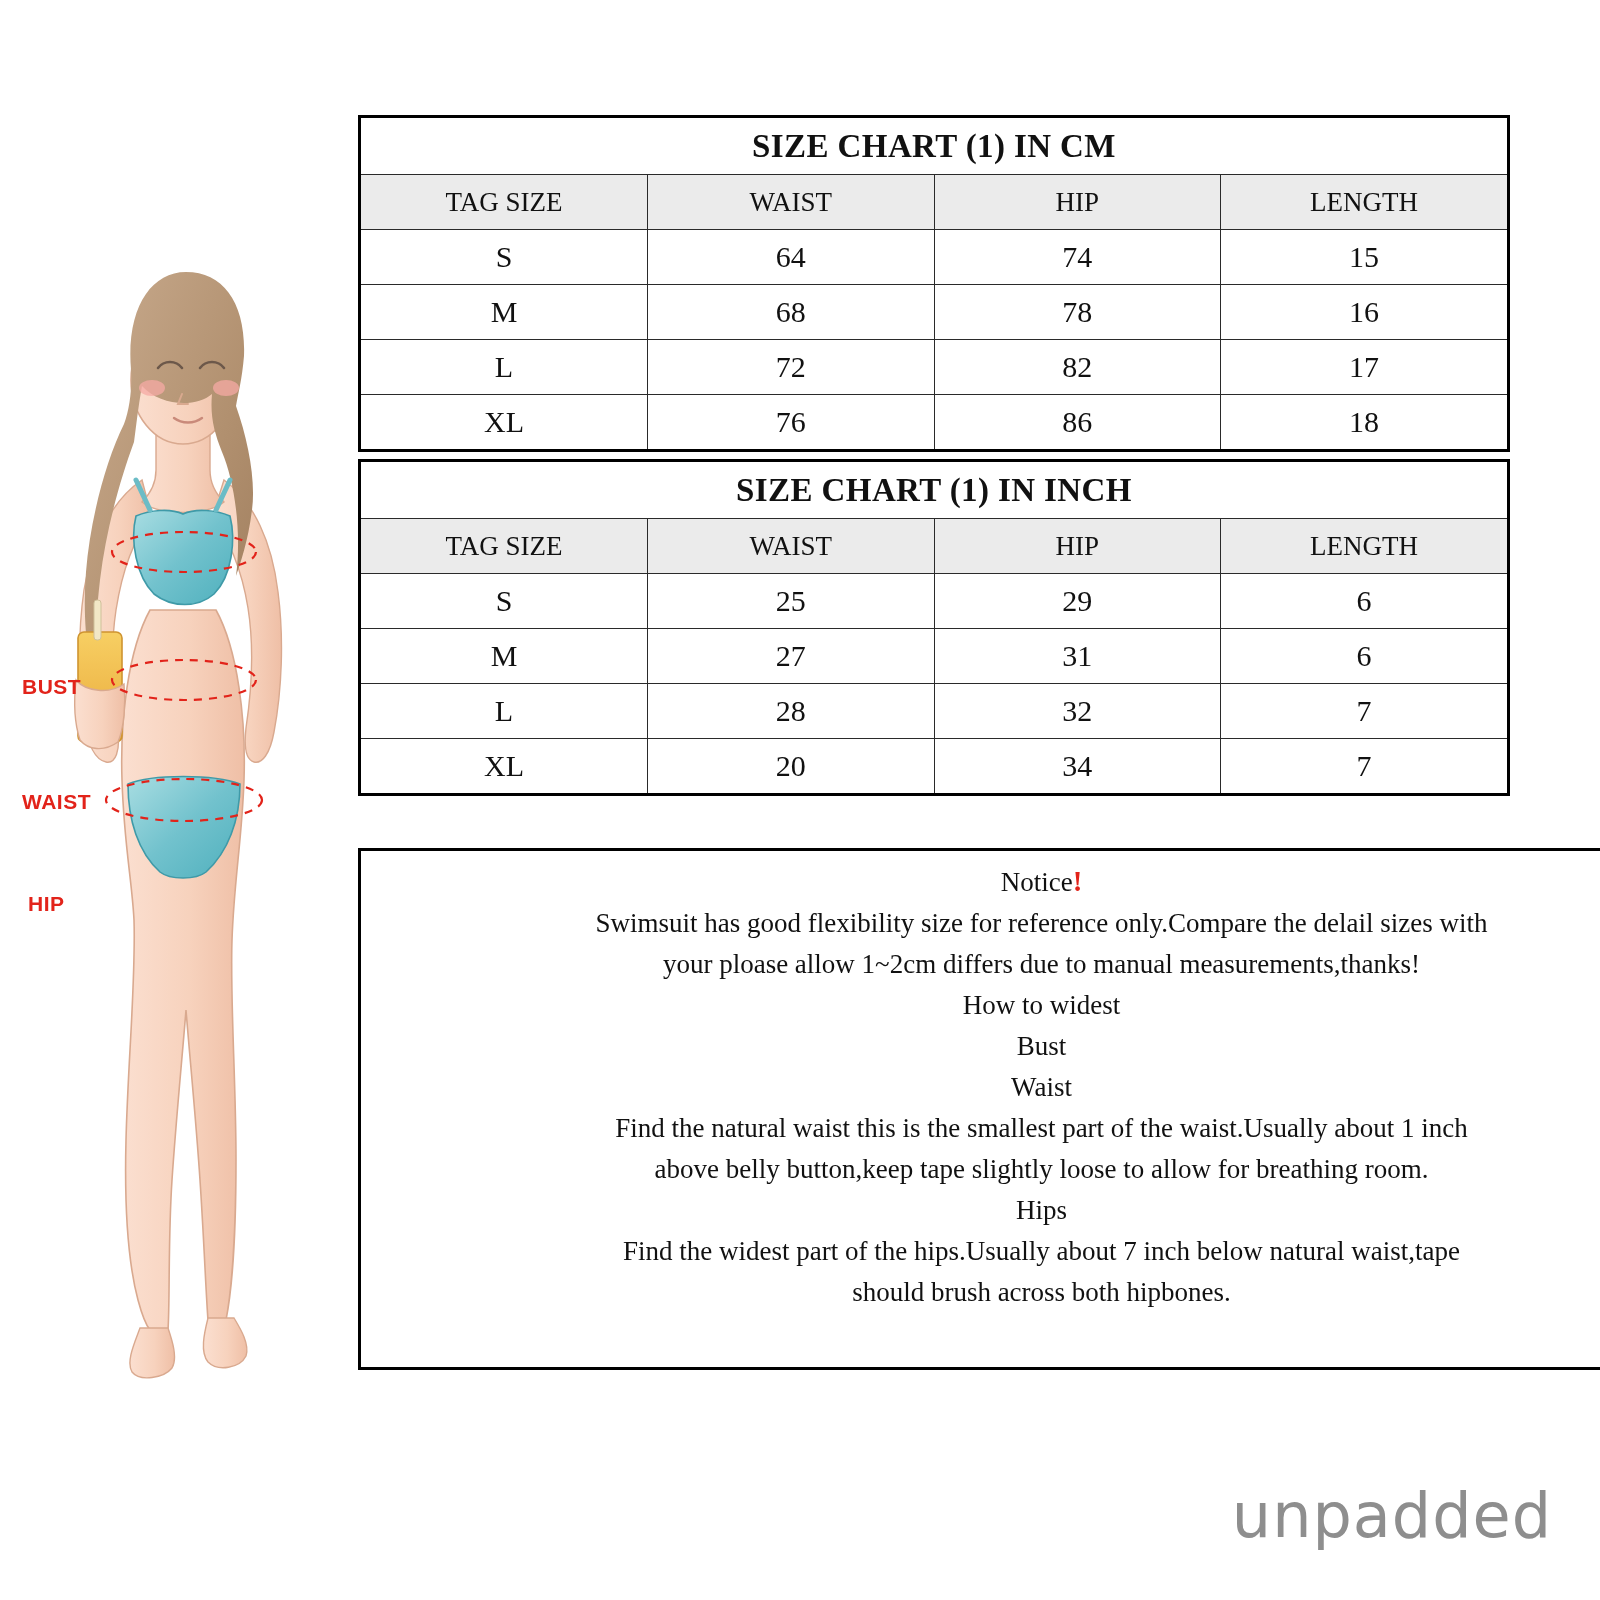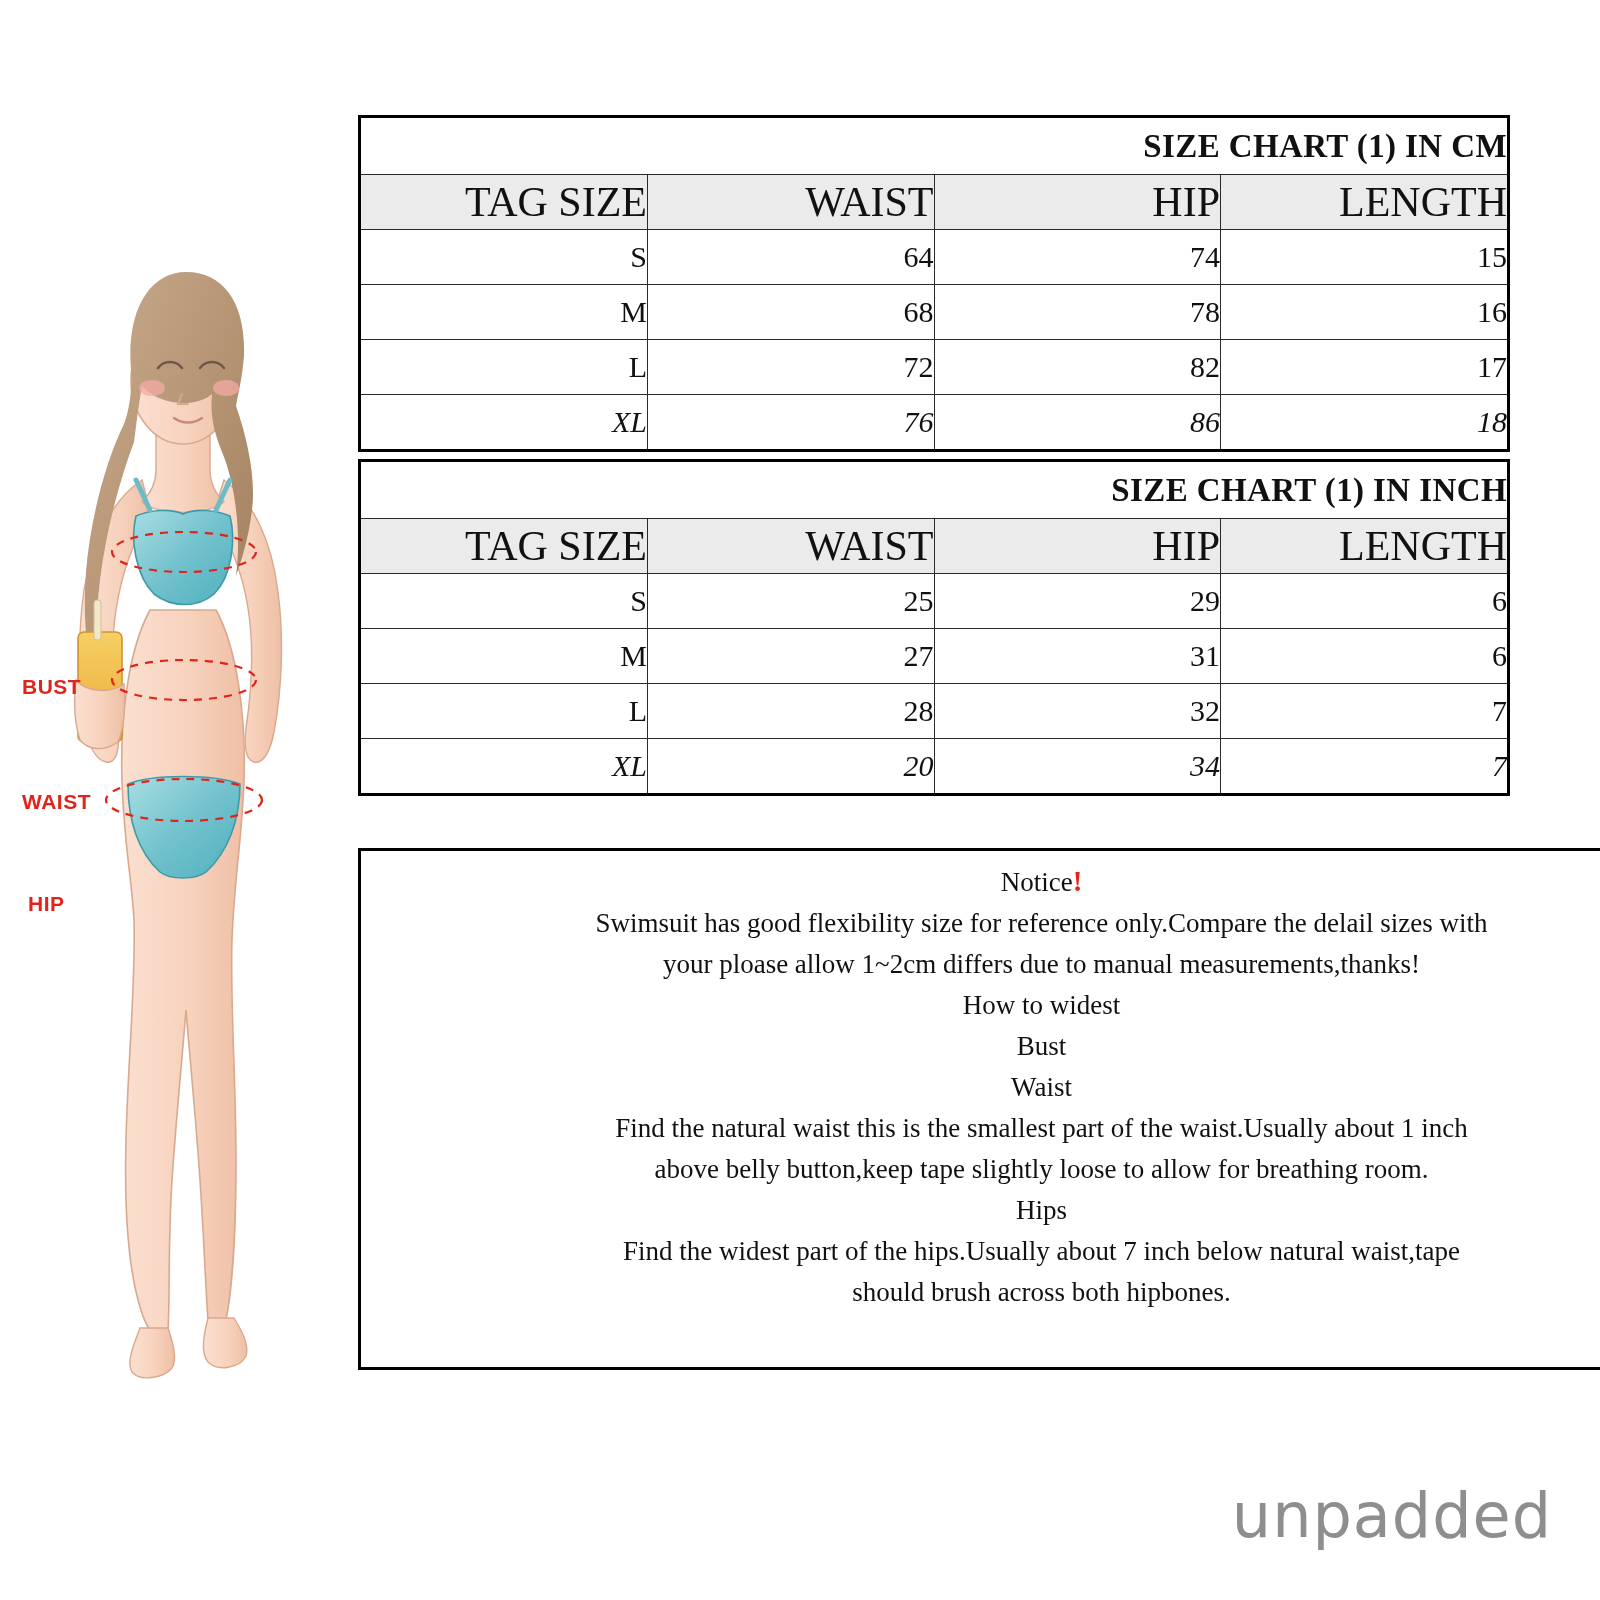--- a/index.html
+++ b/index.html
@@ -54,51 +54,50 @@
     margin-top: 16px;
   }
   table.size-table {
     border-collapse: collapse;
     width: 100%;
     table-layout: fixed;
   }
   table.size-table th,
   table.size-table td {
     border: 1.5px solid #2a2a2a;
-    text-align: right;
+    text-align: center;
     font-size: 30px;
     color: #111;
     padding: 0;
     height: 54px;
     font-weight: normal;
   }
   table.size-table tr.title-row th {
     border-left: none;
     border-right: none;
     border-top: none;
     font-weight: bold;
     font-size: 33px;
     letter-spacing: 0.4px;
     height: 56px;
   }
   table.size-table tr.header-row th {
     background: #ebebeb;
-    font-size: 42px;
+    font-size: 27px;
   }
   table.size-table tr td:first-child,
   table.size-table tr.header-row th:first-child {
     border-left: none;
   }
   table.size-table tr td:last-child,
   table.size-table tr.header-row th:last-child {
     border-right: none;
   }
   table.size-table tr:last-child td {
     border-bottom: none;
-    font-style: italic;
   }
 
   
   #notice-box {
     position: absolute;
     left: 358px;
     top: 848px;
     width: 1376px;
     height: 522px;
     border: 3px solid #000;

